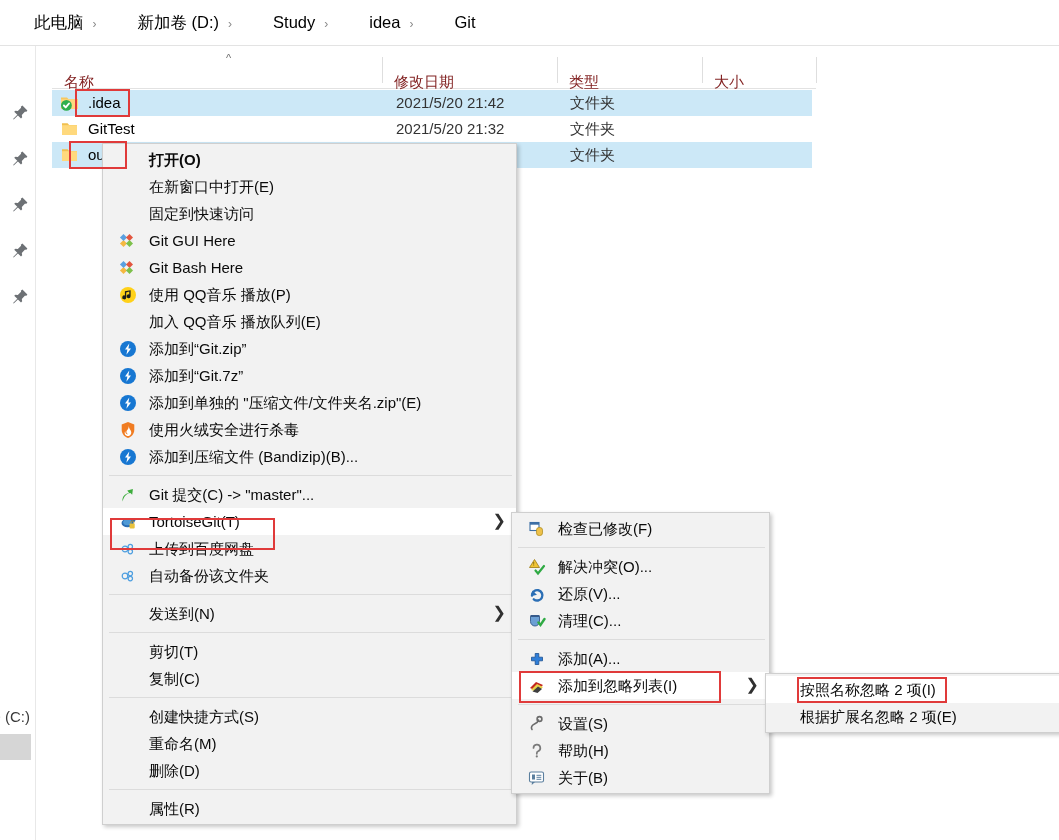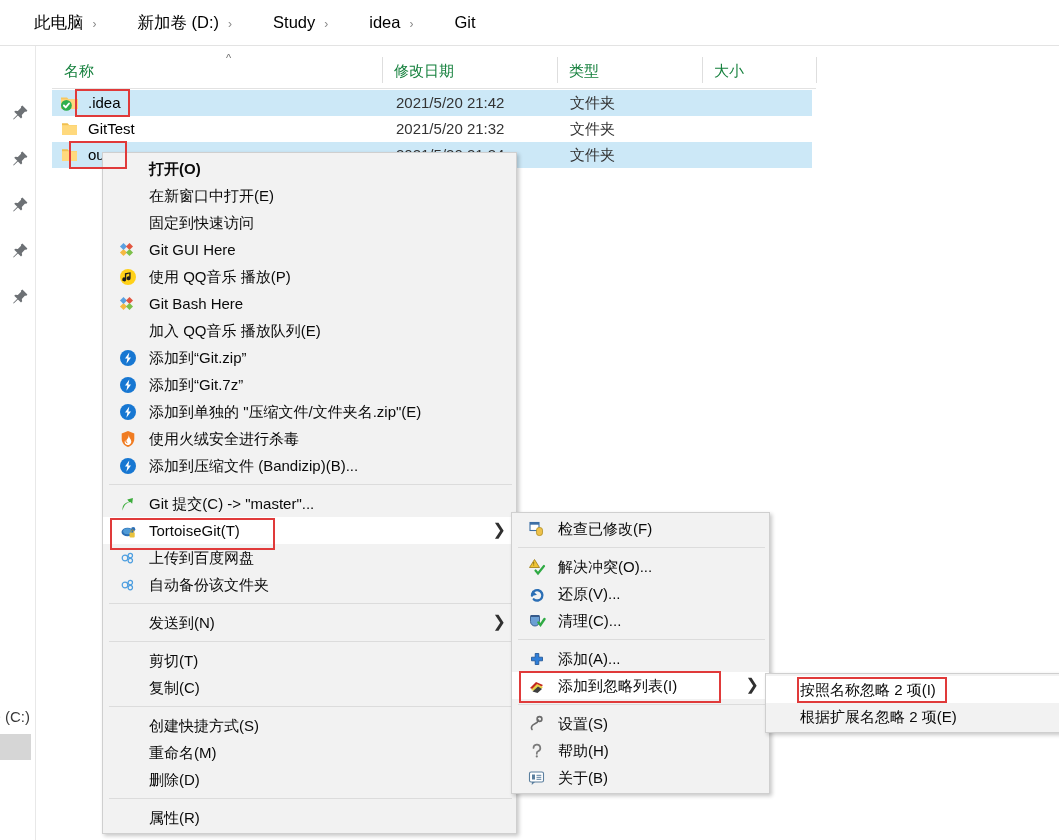--- a/index.html
+++ b/index.html
@@ -55,22 +55,22 @@
   
   #filelist{
     position:absolute;left:36px;top:46px;width:1023px;height:794px;background:#ffffff;
   }
   #col-header{
     position:absolute;left:16px;top:6px;width:764px;height:37px;
     border-bottom:1px solid #e2e2e2;
     box-sizing:border-box;
   }
   .col-cell{
-    position:absolute;top:1px;height:36px;line-height:36px;
-    font-size:15px;color:#15803d;padding-left:12px;box-sizing:border-box;
+    position:absolute;top:12px;height:36px;line-height:36px;
+    font-size:15px;color:#7f1d1d;padding-left:12px;box-sizing:border-box;
   }
   .col-div{position:absolute;top:5px;height:26px;width:1px;background:#dedede;}
   #sort-chevron{
     position:absolute;left:174px;top:1px;font-size:11px;color:#6d6d6d;line-height:10px;
   }
   .row{
     position:absolute;left:16px;width:760px;height:26px;
   }
   .row.sel{background:#cce8f7;}
   .row .ficon{position:absolute;left:8px;top:4px;width:19px;height:18px;}
@@ -99,21 +99,21 @@
   .menu .item.hl{background:#ffffff;}
   .menu .item .mi-icon{
     position:absolute;left:16px;top:4px;width:18px;height:18px;
   }
   .menu .item .arrow{
     position:absolute;right:10px;top:0;height:26px;line-height:26px;
     font-size:16px;color:#303030;font-weight:300;
   }
   .menu .sepline{height:1px;background:#dcdcdc;margin:5px 4px 5px 6px;}
 
-  #menu-main{left:102px;top:152px;width:415px;}
+  #menu-main{left:102px;top:143px;width:415px;}
   #menu-main .item{height:27px;line-height:27px;}
   #menu-sub1{left:511px;top:512px;width:259px;}
   #menu-sub1 .item{height:27px;line-height:27px;}
   #menu-sub2{left:765px;top:673px;width:320px;}
   #menu-sub2 .item{height:27px;line-height:27px;padding-left:34px;}
 </style>
 </head>
 <body>
 
 <div id="breadcrumb">
@@ -245,37 +245,37 @@
         <rect x="8" y="3" width="5" height="5" transform="rotate(45 10.5 5.5)" fill="#e2553f"></rect>
         <rect x="8" y="9" width="5" height="5" transform="rotate(45 10.5 11.5)" fill="#7dc04a"></rect>
       </svg>
     </span>
     <span>Git GUI Here</span>
   </div>
 
   <div class="item">
     <span class="mi-icon">
       <svg viewBox="0 0 18 18">
-        <circle cx="9" cy="9" r="8" fill="#ffd119"></circle>
-        <path d="M11.6 4.2v6.1a2 2 0 1 1-1.3-1.9V5.6L7.2 6.4v5a2 2 0 1 1-1.3-1.9V5.3z" fill="#1c1c1c"></path>
-      </svg>
-    </span>
-    <span>使用 QQ音乐 播放(P)</span>
-  </div>
-
-  <div class="item">
-    <span class="mi-icon">
-      <svg viewBox="0 0 18 18">
         <rect x="2" y="9" width="5" height="5" transform="rotate(45 4.5 11.5)" fill="#f5b841"></rect>
         <rect x="2" y="3" width="5" height="5" transform="rotate(45 4.5 5.5)" fill="#5aa0e0"></rect>
         <rect x="8" y="3" width="5" height="5" transform="rotate(45 10.5 5.5)" fill="#e2553f"></rect>
         <rect x="8" y="9" width="5" height="5" transform="rotate(45 10.5 11.5)" fill="#7dc04a"></rect>
       </svg>
     </span>
     <span>Git Bash Here</span>
+  </div>
+
+  <div class="item">
+    <span class="mi-icon">
+      <svg viewBox="0 0 18 18">
+        <circle cx="9" cy="9" r="8" fill="#ffd119"></circle>
+        <path d="M11.6 4.2v6.1a2 2 0 1 1-1.3-1.9V5.6L7.2 6.4v5a2 2 0 1 1-1.3-1.9V5.3z" fill="#1c1c1c"></path>
+      </svg>
+    </span>
+    <span>使用 QQ音乐 播放(P)</span>
   </div>
 
   <div class="item">
     <span>加入 QQ音乐 播放队列(E)</span>
   </div>
 
   <div class="item">
     <span class="mi-icon">
       <svg viewBox="0 0 18 18">
           <circle cx="9" cy="9" r="8" fill="#1777d2"></circle>

